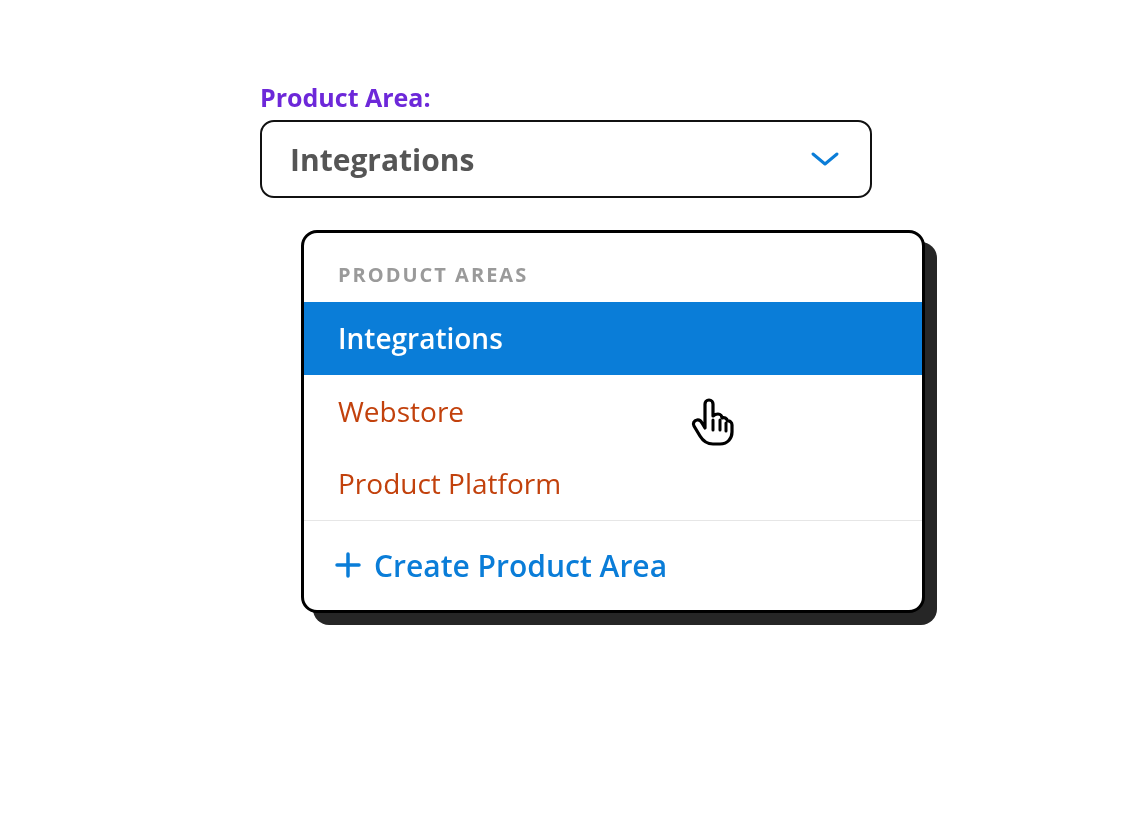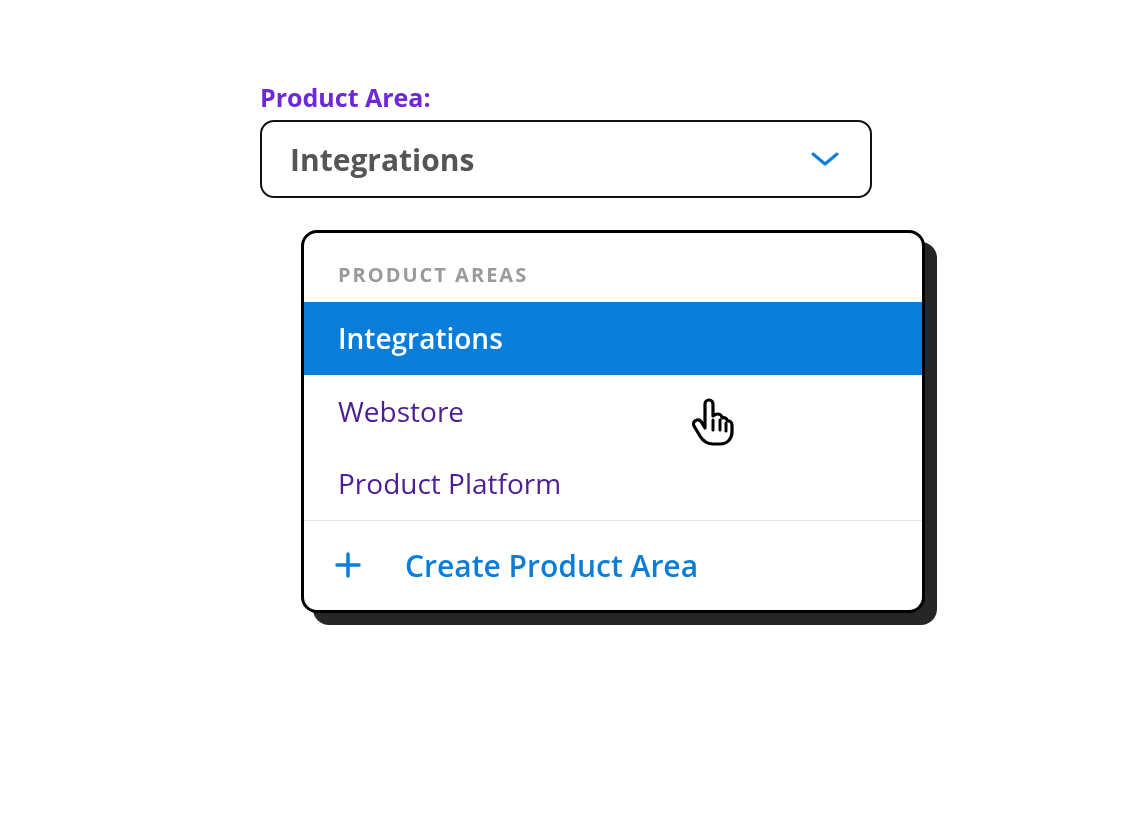--- a/index.html
+++ b/index.html
@@ -58,38 +58,38 @@
     padding: 28px 34px 14px 34px;
     font-size: 20px;
     font-weight: 700;
     letter-spacing: 2px;
     color: #9a9a9a;
     text-transform: uppercase;
   }
   .dd-item {
     padding: 16px 34px 16px 34px;
     font-size: 28px;
-    color: #4c1d95;
+    color: #c2410c;
     line-height: 1.45;
     cursor: pointer;
   }
   .dd-item.selected {
     background: #0a7dd8;
     color: #fff;
     font-weight: 600;
   }
   .dd-item:not(.selected) {
     font-weight: 400;
   }
   .dd-footer {
     border-top: 1px solid #e6e6e6;
     padding: 24px 30px 24px 30px;
     display: flex;
     align-items: center;
-    gap: 43px;
+    gap: 12px;
     cursor: pointer;
   }
   .dd-footer .plus svg { display:block; }
   .dd-footer-label {
     color: #0a7dd8;
     font-size: 30px;
     font-weight: 600;
   }
   .cursor {
     position: absolute;

